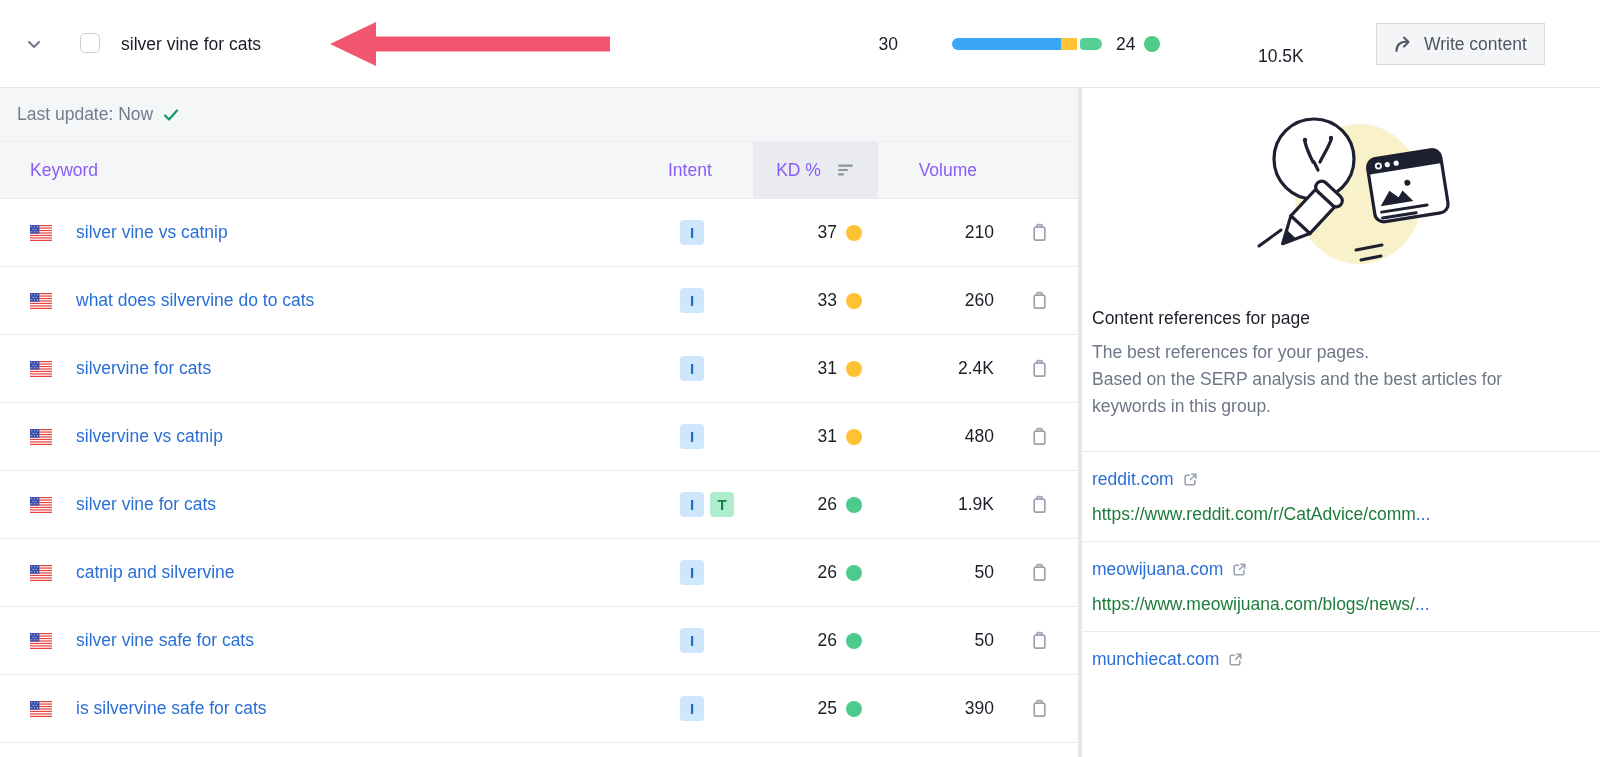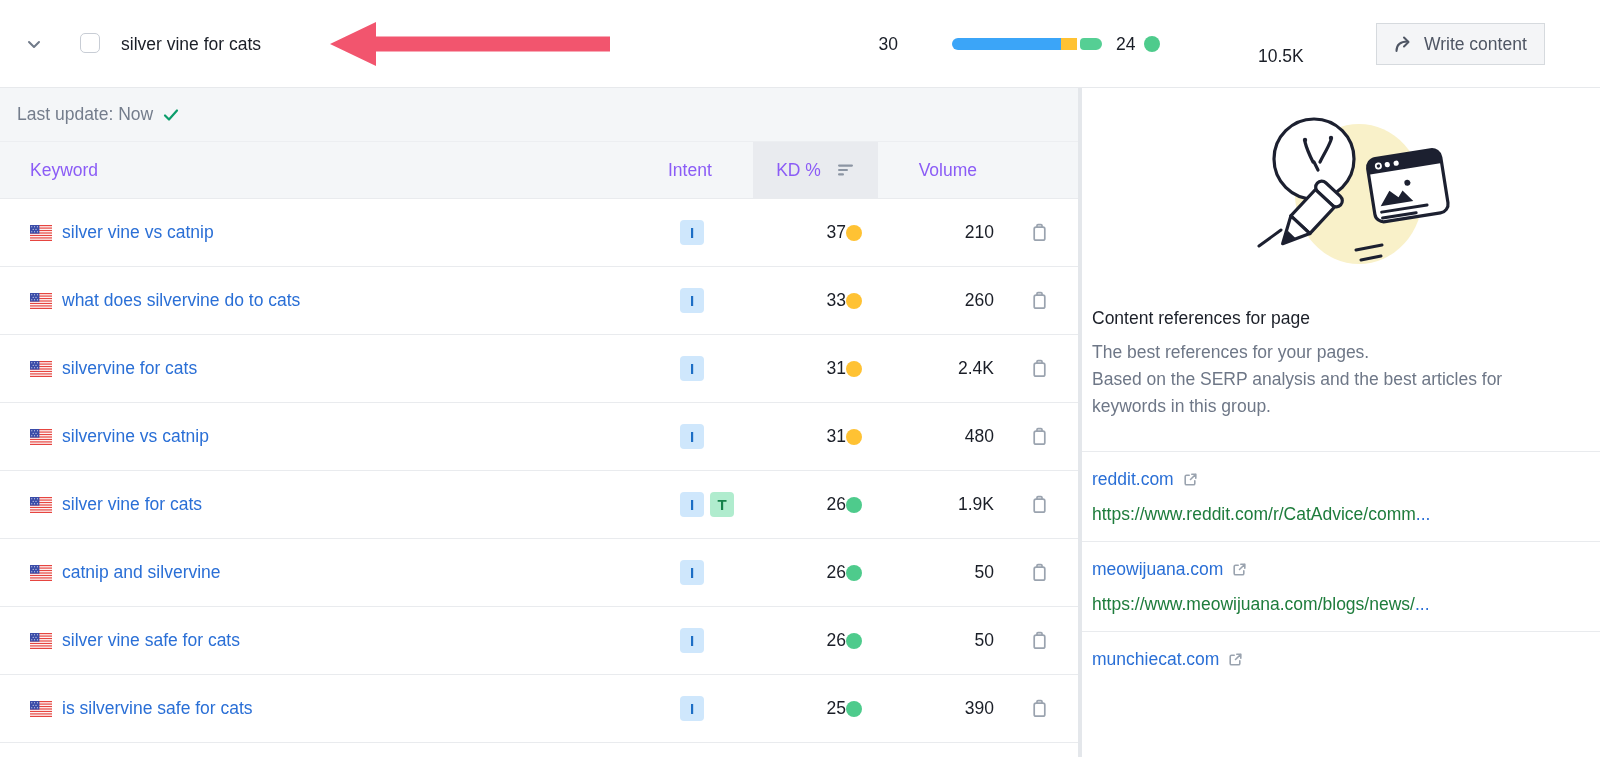--- a/index.html
+++ b/index.html
@@ -46,29 +46,29 @@
     padding-left:17px;color:var(--muted-text);border-bottom:1px solid #eceef1;}
   .thead{height:57px;background:var(--panel-gray);border-bottom:1px solid var(--row-border);
     display:grid;grid-template-columns:1fr 105px 125px 122px 78px;}
   .th{display:flex;align-items:center;color:#8b5cf6;}
   .th-keyword{padding-left:30px;}
   .th-intent{padding-left:20px;cursor:pointer;}
   .th-kd{background:var(--kd-header-bg);justify-content:center;gap:17px;cursor:pointer;}
   .th-volume{justify-content:flex-end;padding-right:23px;cursor:pointer;}
   .trow{height:68px;display:grid;grid-template-columns:1fr 105px 125px 122px 78px;border-bottom:1px solid var(--row-border);background:#fff;}
   .cell{display:flex;align-items:center;}
-  .c-keyword{gap:10px;padding-left:30px;}
+  .c-keyword{gap:24px;padding-left:30px;}
   .flag{display:flex;flex:none;}
   .kw-link{color:var(--link-blue);text-decoration:none;cursor:pointer;white-space:nowrap;}
   .c-intent{padding-left:32px;gap:6px;}
   .intent-badge{width:24px;height:25px;border-radius:4px;display:flex;align-items:center;justify-content:center;
     font-size:15px;font-weight:bold;}
   .intent-i{background:var(--badge-i-bg);color:var(--badge-i-text);}
   .intent-t{background:var(--badge-t-bg);color:var(--badge-t-text);}
-  .c-kd{justify-content:flex-end;padding-right:16px;}
+  .c-kd{justify-content:flex-end;padding-right:16px;gap:9px;}
   .c-volume{justify-content:flex-end;padding-right:6px;}
   .c-trash{justify-content:center;}
   .trash{display:flex;cursor:pointer;}
   
   .sidebar{flex:1;background:#fff;border-left:4px solid #e4e7eb;padding-left:10px;overflow:hidden;}
   .sb-illus{text-align:center;margin-top:14px;}
   .sb-title{margin:24px 0 0 0;font-size:17.5px;font-weight:400;color:#1b1f28;line-height:24px;}
   .sb-desc{margin:9px 0 0 0;color:#6e7787;line-height:27px;white-space:pre-line;max-width:432px;}
   .sb-refs{margin-top:31px;}
   .ref-card{border-top:1px solid var(--row-border);margin-left:-10px;padding:15px 10px 15px 10px;}

